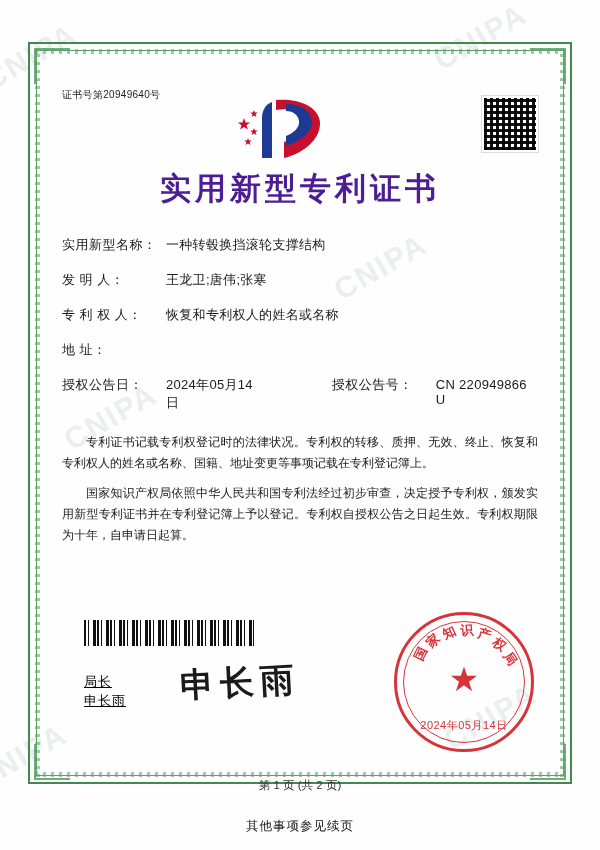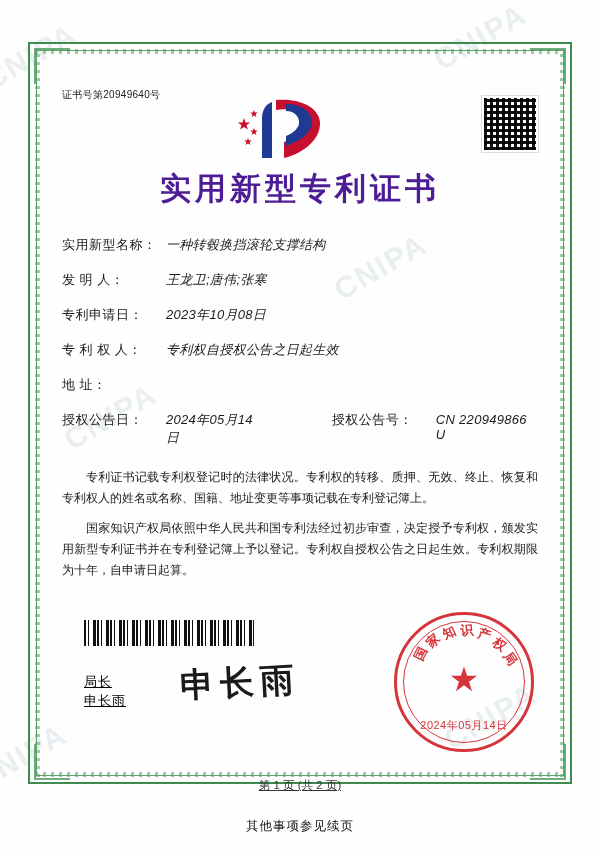--- a/index.html
+++ b/index.html
@@ -136,21 +136,20 @@
     color: #1b1b1b;
   }
   .field .lbl {
     flex: 0 0 auto;
     letter-spacing: .5px;
     white-space: nowrap;
   }
   .field .val {
     margin-left: 8px;
     letter-spacing: .3px;
-    font-style: italic;
   }
   .field.spread .lbl {
     display: inline-block;
     width: 96px;
   }
   .inline-second {
     margin-left: 68px;
   }
 
   .paras {
@@ -248,21 +247,20 @@
   }
 
   .footer-page {
     position: absolute;
     left: 0;
     right: 0;
     top: 778px;
     text-align: center;
     font-size: 11.5px;
     color: #333;
-    text-decoration: underline;
   }
   .footer-note {
     position: absolute;
     left: 0;
     right: 0;
     top: 818px;
     text-align: center;
     font-size: 12.5px;
     color: #111;
     letter-spacing: 1px;
@@ -312,26 +310,22 @@
     <div class="fields">
       <div class="field spread">
         <span class="lbl">实用新型名称：</span>
         <span class="val">一种转毂换挡滚轮支撑结构</span>
       </div>
       <div class="field spread">
         <span class="lbl">发 明 人：</span>
         <span class="val">王龙卫;唐伟;张寒</span>
       </div>
       <div class="field spread">
-        <span class="lbl">专利申请日：</span>
-        <span class="val">2023年10月08日</span>
-      </div>
-      <div class="field spread">
         <span class="lbl">专 利 权 人：</span>
-        <span class="val">专利权自授权公告之日起生效</span>
+        <span class="val">恢复和专利权人的姓名或名称</span>
       </div>
       <div class="field spread">
         <span class="lbl">地 址：</span>
       </div>
       <div class="field spread">
         <span class="lbl">授权公告日：</span>
         <span class="val">2024年05月14日</span>
         <span class="lbl inline-second">授权公告号：</span>
         <span class="val">CN 220949866 U</span>
       </div>

